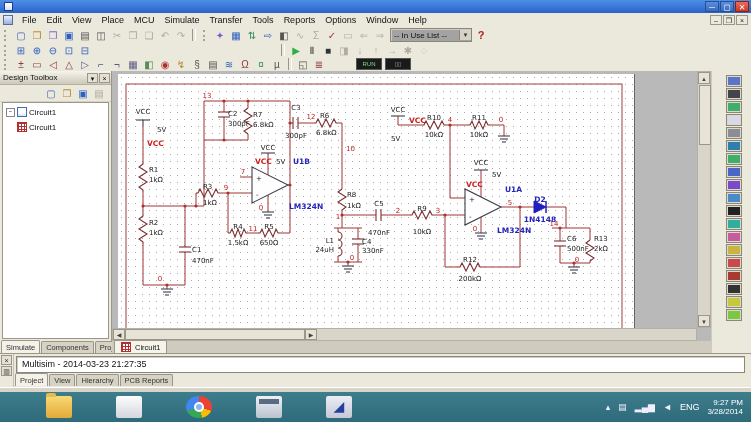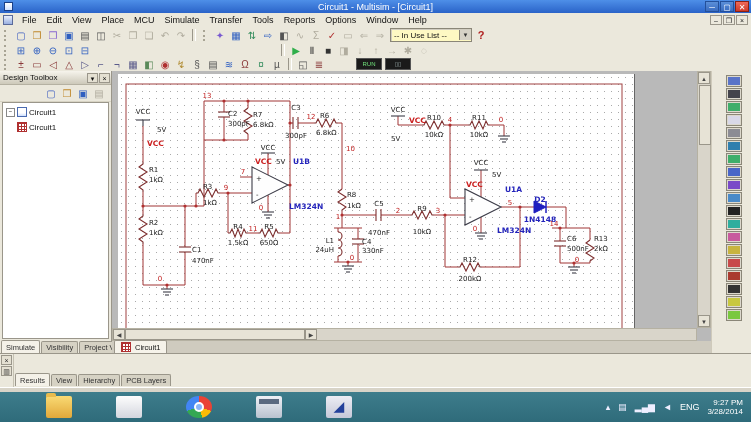--- a/index.html
+++ b/index.html
@@ -29,21 +29,21 @@
   .toolbar{left:0;width:751px;background:#ebe8dc;display:flex;align-items:center;
            border-bottom:1px solid #cfcabb;}
   #tb1{top:27px;height:16px;}
   #tb2{top:43px;height:14px;}
   #tb3{top:57px;height:14px;}
   .grip{width:4px;height:11px;border-left:2px dotted #a8a494;margin:0 3px 0 4px;}
   .sep{width:2px;height:12px;border-left:1px solid #9a968a;border-right:1px solid #fff;margin:0 3px;}
   .tbi{display:inline-flex;align-items:center;justify-content:center;width:16px;height:14px;
        font-size:10px;color:#444;}
   .tbi.dis{color:#b0ac9e;}
-  #in-use-combo{display:flex;align-items:center;width:80px;height:12px;background:#fef9c3;
+  #in-use-combo{display:flex;align-items:center;width:80px;height:12px;background:#a3a3a3;
                 border:1px solid #8a8678;box-shadow:inset 1px 1px 0 #d0ccc0;margin:0 2px;}
   #in-use-text{flex:1;font-size:8px;padding-left:3px;white-space:nowrap;overflow:hidden;}
   #in-use-arrow{width:11px;height:10px;background:#d6d2c6;border-left:1px solid #8a8678;
                 font-size:6px;text-align:center;line-height:10px;color:#333;}
   #help-btn{color:#b02020;font-weight:bold;font-size:11px;width:14px;text-align:center;}
   .lcd{width:24px;height:10px;background:#1a1a1a;border:1px solid #555;margin-left:3px;
        display:flex;align-items:center;justify-content:center;}
   .lcd i{font-style:normal;font-size:6px;color:#6fe07a;line-height:6px;}
   .lcd.off i{color:#9aa;}
   
@@ -131,21 +131,20 @@
   #tray{margin-left:auto;display:flex;align-items:center;gap:8px;color:#fff;padding-right:8px;}
   .tray-ic{font-size:9px;color:#eef;}
   #tray-lang{font-size:9px;}
   #clock{text-align:right;font-size:8px;line-height:9px;}
 </style>
 </head>
 <body>
 
 <div id="titlebar" class="abs">
   <span id="app-icon"></span>
-  <span id="title-text">Circuit1 - Multisim - [Circuit1]</span>
   <span id="win-btns">
     <span class="winbtn">─</span>
     <span class="winbtn">▢</span>
     <span class="winbtn close">✕</span>
   </span>
 </div>
 
 <div id="menubar" class="abs">
   <span id="menu-app-icon"></span>
   <span id="menu-items"><span class="menu-item">File</span><span class="menu-item">Edit</span><span class="menu-item">View</span><span class="menu-item">Place</span><span class="menu-item">MCU</span><span class="menu-item">Simulate</span><span class="menu-item">Transfer</span><span class="menu-item">Tools</span><span class="menu-item">Reports</span><span class="menu-item">Options</span><span class="menu-item">Window</span><span class="menu-item">Help</span></span>
@@ -211,21 +210,21 @@
         <span class="tree-icon icon-sheet"></span>
         <span>Circuit1</span>
       </div>
       <div class="tree-row tree-child">
         <span class="tree-icon icon-sch"></span>
         <span>Circuit1</span>
       </div>
     </div>
     <div id="dtb-tabs">
         <span class="tab active">Simulate</span>
-        <span class="tab">Visibility</span>
+        <span class="tab">Components</span>
         <span class="tab">Project View</span>
       </div>
   </div>
 
   <div id="canvas" class="abs">
     <div id="sheet"></div>
 
     <svg id="schsvg" viewBox="112 71 585 257">
 
       <rect x="126" y="84" width="496" height="300" fill="none" stroke="#a04040" stroke-width="1"></rect>
@@ -571,25 +570,26 @@
         </span>
       </div>
   </div>
 </div>
 
 <div id="spreadsheet" class="abs">
   <div id="ss-side">
     <span class="ss-btn">×</span>
     <span class="ss-btn">▥</span>
   </div>
+  <div id="ss-log">Multisim - 2014-03-23 21:27:35</div>
   <div id="ss-tabs">
-      <span class="tab active">Results</span>
+      <span class="tab active">Project</span>
       <span class="tab">View</span>
       <span class="tab">Hierarchy</span>
-      <span class="tab">PCB Layers</span>
+      <span class="tab">PCB Reports</span>
     </div>
 </div>
 
 <div id="statusbar" class="abs"></div>
 
 <div id="taskbar" class="abs">
   <div id="task-icons">
       <span class="tkicon tk-folder"></span>
       <span class="tkicon tk-white"></span>
       <span class="tkicon tk-chrome"></span>

